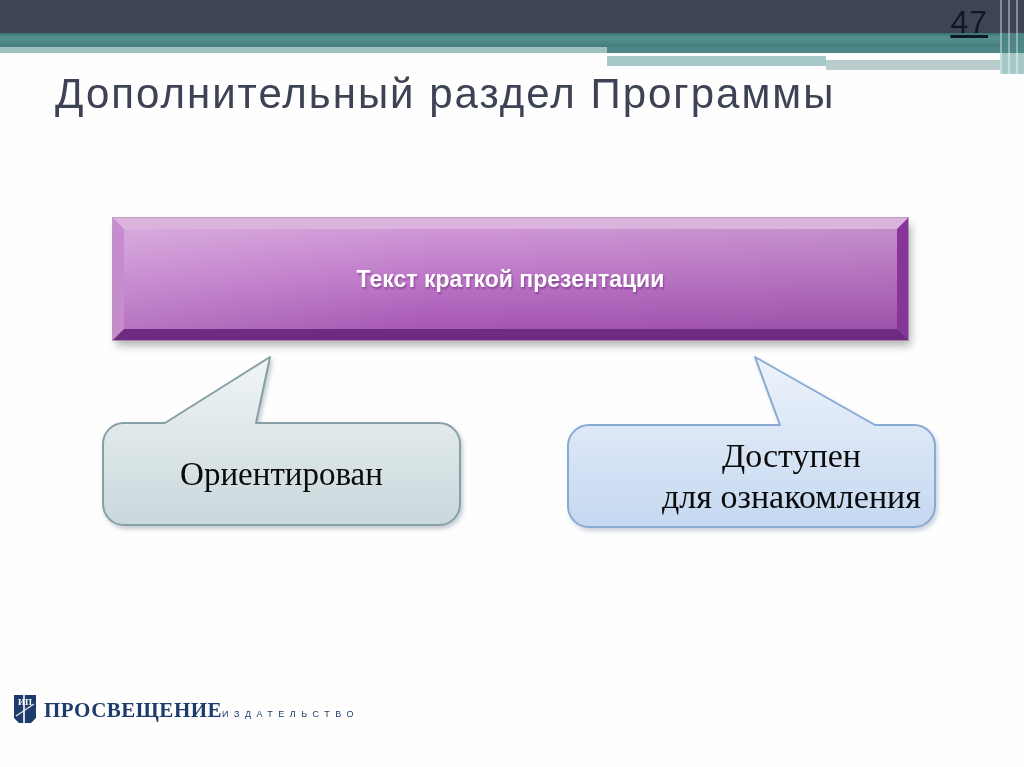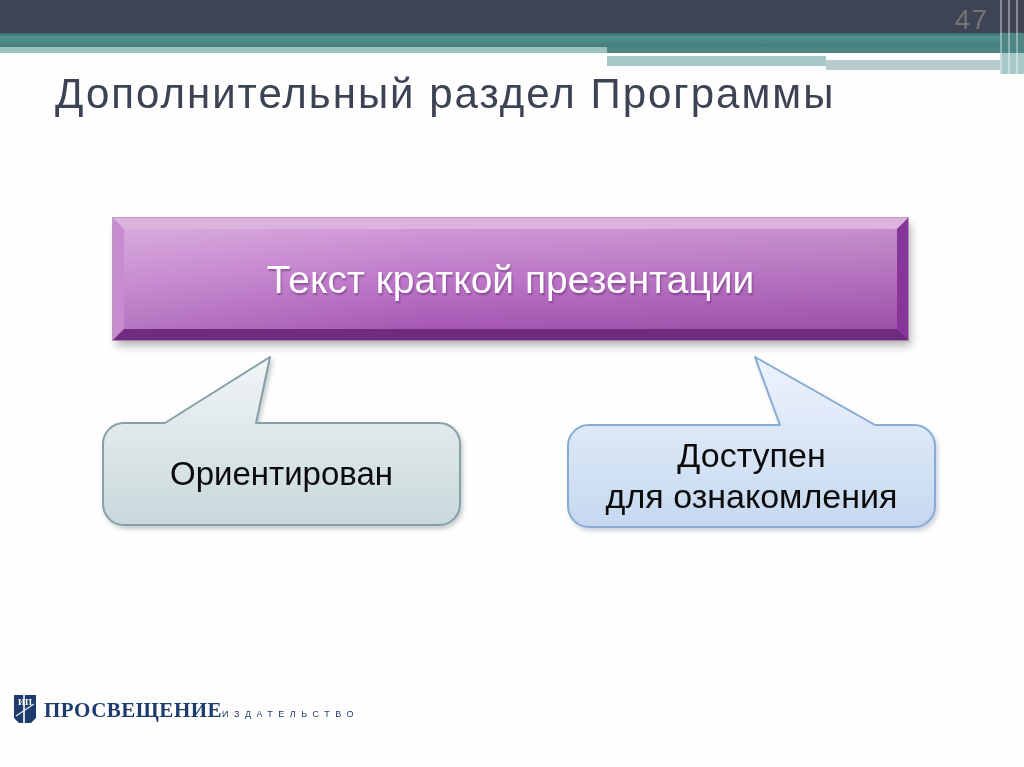--- a/index.html
+++ b/index.html
@@ -1,21 +1,21 @@
 <!DOCTYPE html>
 <html><head>
 <meta charset="utf-8">
 <style>
   html,body{margin:0;padding:0;}
   body{width:1024px;height:767px;background:#fff;font-family:"Liberation Sans",sans-serif;}
   .slide{position:relative;width:1024px;height:767px;background:#fefefe;overflow:hidden;}
 
   
   .bar-dark{position:absolute;left:0;top:0;width:1024px;height:33px;background:#3f4455;}
-  .page-num{position:absolute;right:36px;top:4px;color:#737373;font-size:28px;letter-spacing:1px;}
+  .page-num{position:absolute;right:36px;top:4px;color:#0f172a;font-size:32px;letter-spacing:1px;text-decoration:underline;}
   .bar-teal{position:absolute;left:0;top:33px;width:1024px;height:14px;
             background:linear-gradient(180deg,#35716f 0,#54908e 4px,#447e7c 14px);}
   .band-lightteal-left{position:absolute;left:0;top:47px;width:607px;height:6px;background:#9ec2c0;}
   .band-teal-right{position:absolute;left:607px;top:47px;width:401px;height:6px;background:#4d8684;}
   .band-a{position:absolute;left:607px;top:56px;width:219px;height:10px;background:#a6c8c6;}
   .band-b{position:absolute;left:826px;top:60px;width:182px;height:10px;background:#b7cccb;}
   .edge-stripes{position:absolute;left:1000px;top:0;width:24px;height:74px;
      background:
        repeating-linear-gradient(90deg, rgba(255,255,255,0.38) 0 2px, rgba(255,255,255,0) 2px 8px),
        linear-gradient(180deg,#3f4455 0 33px,#4d8684 33px 53px,#a6c8c6 53px 74px);}
@@ -27,29 +27,29 @@
   
   .banner{position:absolute;left:113px;top:218px;width:795px;height:122px;box-sizing:border-box;
           border:11px solid;
           border-top-color:#dcb3dd;border-left-color:#c械;
           border-left-color:#c78cce;border-right-color:#86359a;border-bottom-color:#6e2b80;
           background:
             linear-gradient(90deg, rgba(255,255,255,0.18) 0, rgba(255,255,255,0) 40%, rgba(0,0,0,0.06) 100%),
             linear-gradient(180deg,#cf97d6 0,#bb73c6 55%,#a557b2 100%);
           box-shadow:0 0 0 1px rgba(140,80,150,0.55), 3px 6px 8px rgba(0,0,0,0.28);
           display:flex;flex-direction:column;align-items:center;justify-content:center;}
-  .banner-line{color:#fff;font-size:39px;font-weight:400;line-height:43px;
+  .banner-line{color:#fff;font-size:23px;font-weight:700;line-height:43px;
                text-shadow:1px 2px 2px rgba(70,10,80,0.4);}
 
   
   .callout-svg{position:absolute;}
   .callout-text{position:absolute;display:flex;flex-direction:column;align-items:center;justify-content:center;
-                color:#0b0b0b;text-align:center;}
+                color:#0b0b0b;text-align:center;font-family:Liberation Serif, serif;}
   .co-left-text{left:103px;top:423px;width:357px;height:102px;font-size:33px;line-height:40px;}
-  .co-right-text{left:568px;top:425px;width:367px;height:102px;font-size:34px;line-height:41px;}
+  .co-right-text{left:568px;top:425px;width:367px;height:102px;font-size:34px;line-height:41px;padding-left:40px;}
 
   
   .logo{position:absolute;left:6px;top:694px;width:150px;display:flex;align-items:center;}
   .logo-top{display:flex;align-items:center;width:100%;}
   .logo-rule{flex:1;height:3px;background:#1d3c6d;}
   .logo-emblem{margin:0 6px;}
   .logo-name{font-family:"Liberation Serif",serif;font-weight:700;font-size:21px;
              color:#1d3c6d;letter-spacing:0.5px;margin-top:2px;white-space:nowrap;}
   .logo-sub{font-size:9px;color:#1d3c6d;letter-spacing:5.5px;margin-top:9px;white-space:nowrap;}
 </style>

